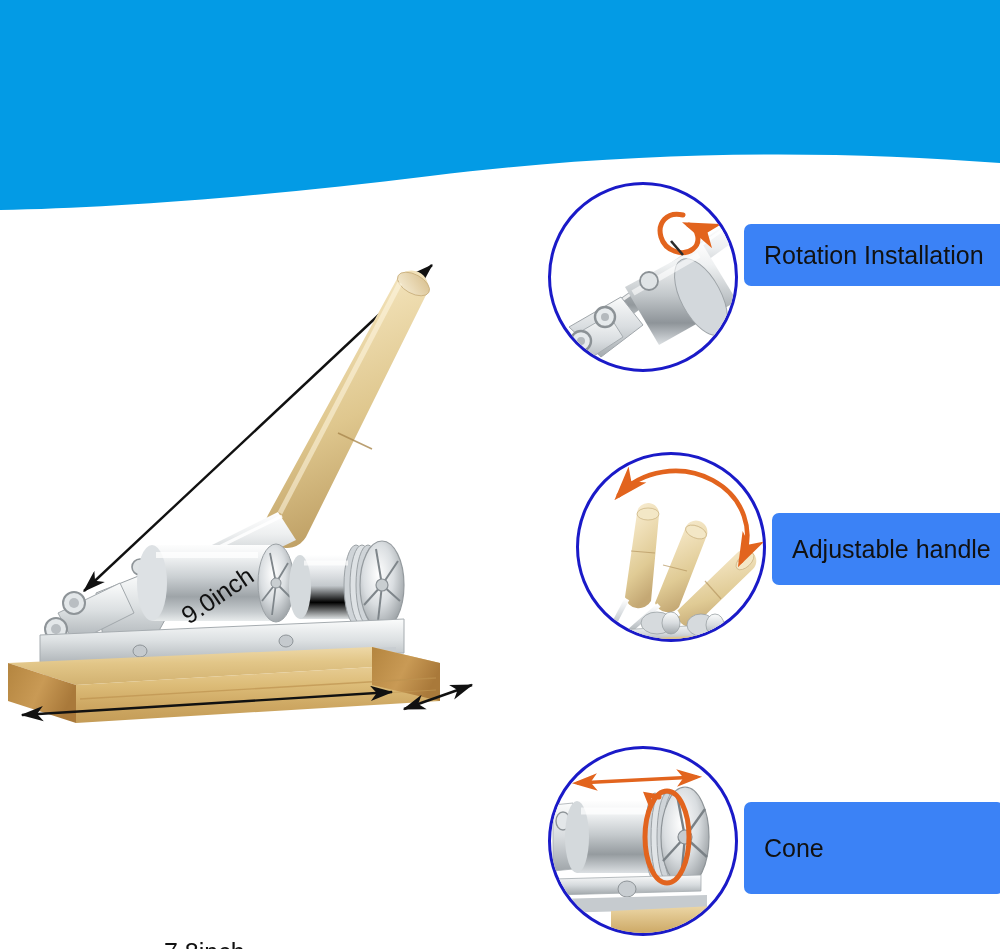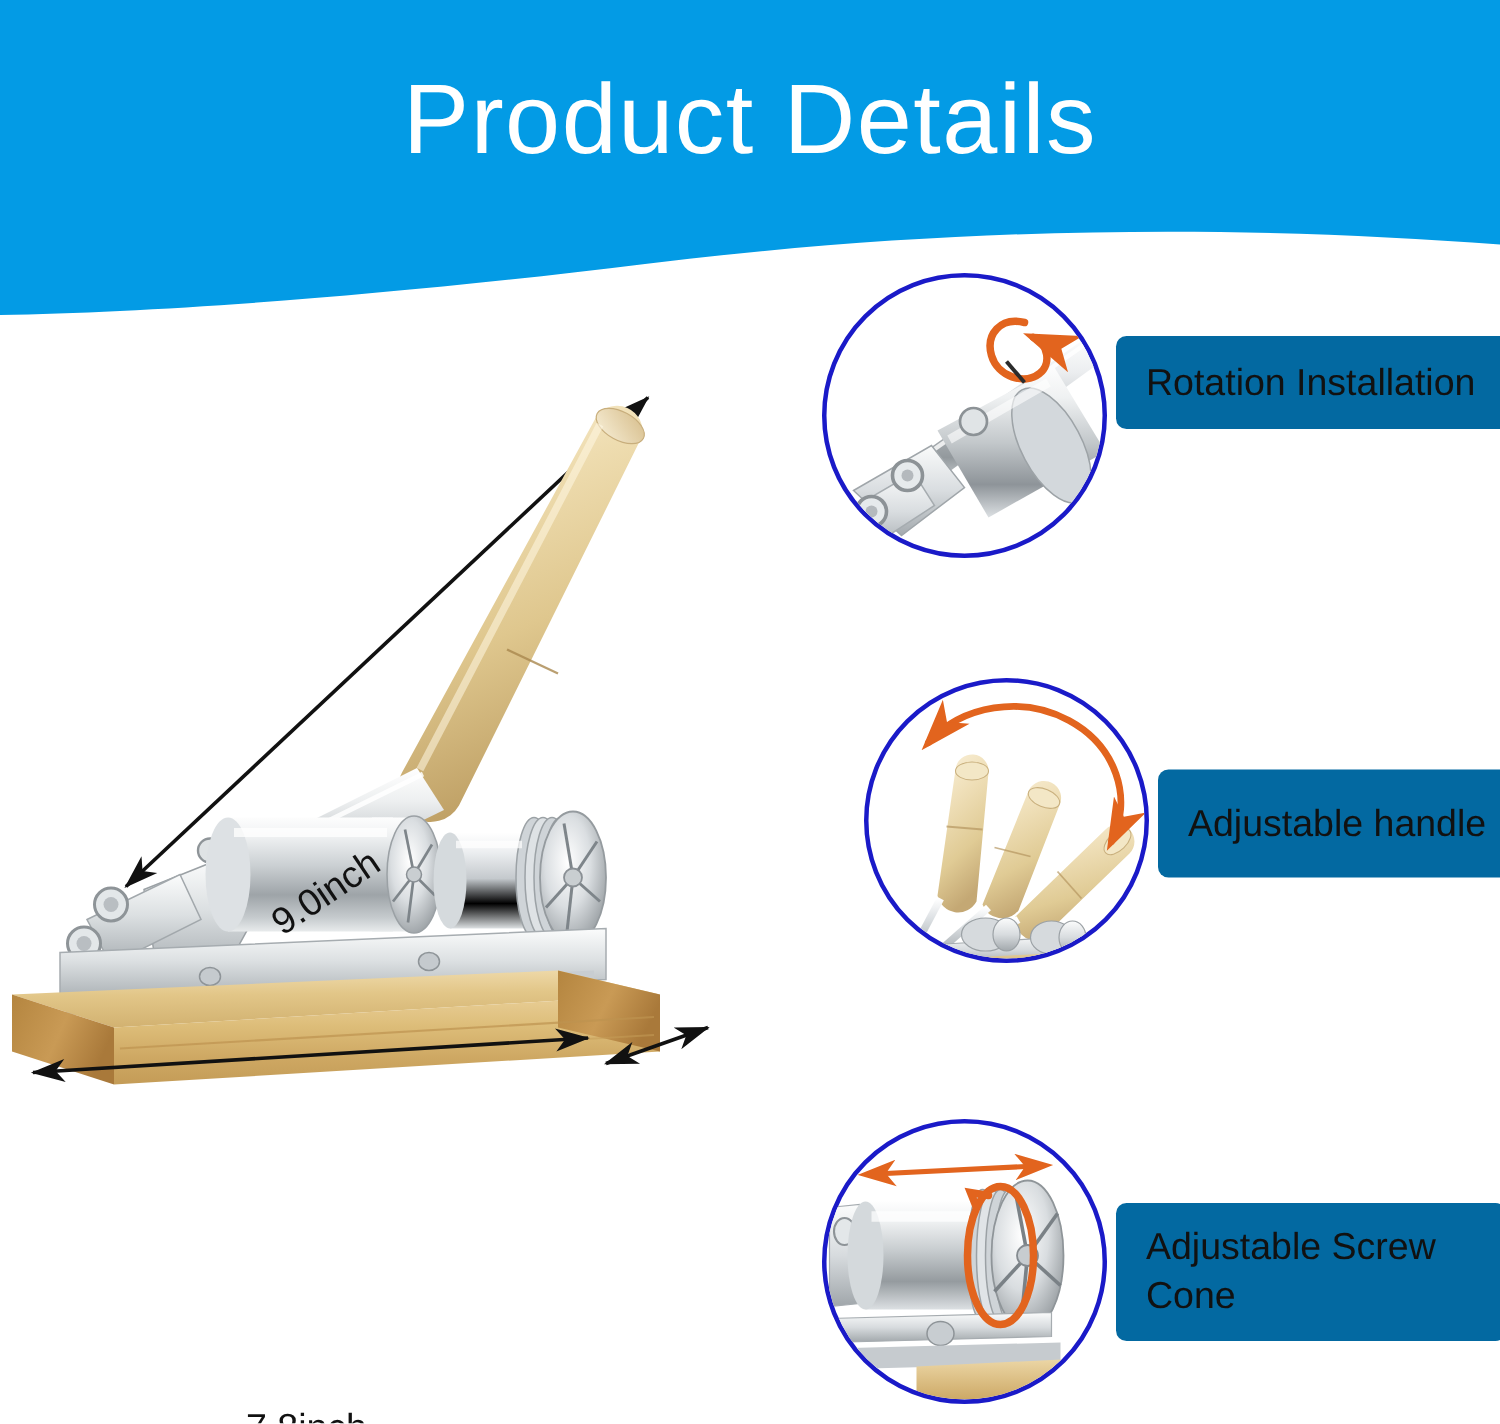--- a/index.html
+++ b/index.html
@@ -73,21 +73,21 @@
     border-radius: 50%;
     border: 3px solid #1a1ac8;
     box-sizing: border-box;
     overflow: hidden;
     background: #ffffff;
   }
   .callout-art { display: block; width: 184px; height: 184px; }
 
   .callout-label {
     position: absolute;
-    background: #0369a1;
+    background: #3b82f6;
     border-radius: 7px;
     color: #111111;
     font-size: 25px;
     line-height: 33px;
     display: flex;
     align-items: center;
     padding: 0 0 0 20px;
     box-sizing: border-box;
   }
 
@@ -116,21 +116,20 @@
 </style>
 </head>
 <body>
 
 <div id="page">
 
   <div class="banner-wrap">
     <svg class="banner-svg" viewBox="0 0 1000 215" preserveAspectRatio="none">
       <path d="M0,0 L1000,0 L1000,163 C830,150 640,150 430,176 C260,197 110,208 0,210 Z" fill="#039BE5"></path>
     </svg>
-    <div class="banner-title">Product Details</div>
   </div>
 
   <div class="product-stage">
     <svg class="product-svg" viewBox="0 0 540 600">
       <defs>
         <linearGradient id="woodHandle" x1="0" y1="0" x2="0.25" y2="1">
           <stop offset="0%" stop-color="#FBF1D9"></stop>
           <stop offset="30%" stop-color="#EEDCAF"></stop>
           <stop offset="62%" stop-color="#DFC78E"></stop>
           <stop offset="100%" stop-color="#BE9F64"></stop>
@@ -476,19 +475,18 @@
           <path d="M100,56 L96,46 L108,48" fill="none" stroke="#E2641E" stroke-width="5" stroke-linecap="round"></path>
         </g>
 
         <g>
           <line x1="26" y1="34" x2="146" y2="28" stroke="#E2641E" stroke-width="3.4" marker-start="url(#c3at)" marker-end="url(#c3ah)"></line>
         </g>
       </svg>
     </div>
     <div class="callout-label">
       <span>
-        <span class="label-line">Adjustable Screw</span>
         <span class="label-line">Cone</span>
       </span>
     </div>
   </div>
 
 </div>
 
 </body></html>

